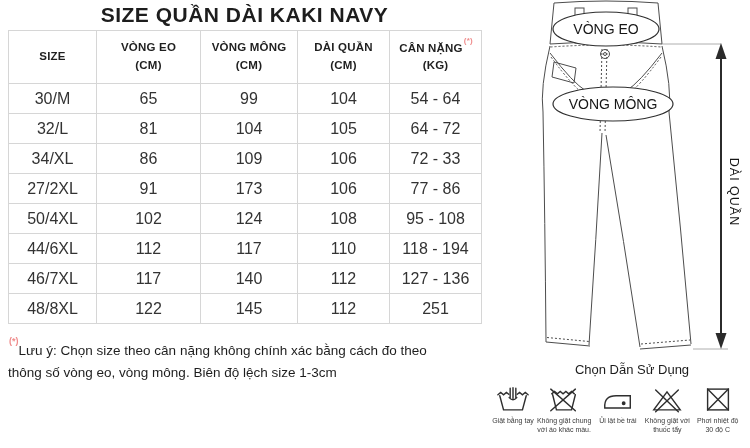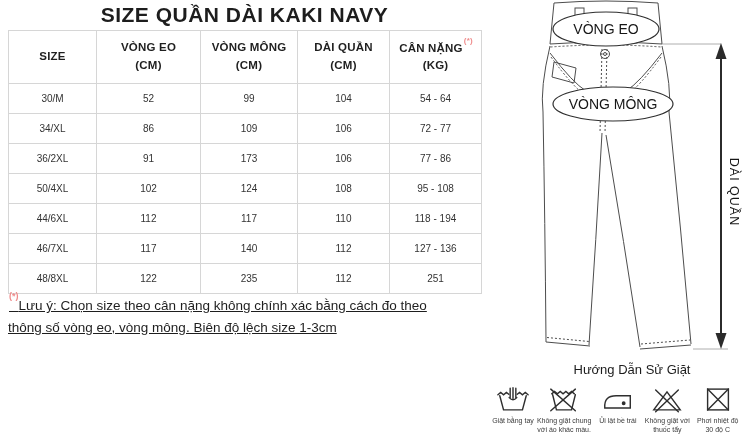--- a/index.html
+++ b/index.html
@@ -9,25 +9,25 @@
 
   
   .left-panel { position:absolute; left:8px; top:0; width:473px; }
   .title { margin-top:2px; height:28px; line-height:26px; text-align:center;
     font-size:21px; font-weight:bold; letter-spacing:.5px; color:#1d1d1d; }
   table.size-table { width:473px; border-collapse:collapse; table-layout:fixed; }
   .size-table col.c0{width:88px}.size-table col.c1{width:104px}
   .size-table col.c2{width:97px}.size-table col.c3{width:92px}.size-table col.c4{width:92px}
   .size-table th, .size-table td { border:1px solid #d6d6d6; text-align:center; vertical-align:middle; }
   .size-table th { height:53px; font-size:11.5px; font-weight:bold; color:#1f1f1f; letter-spacing:.2px; }
-  .size-table td { height:30px; font-size:10px; font-weight:normal; color:#333; }
+  .size-table td { height:30px; font-size:16px; font-weight:normal; color:#333; }
   .th-line { display:block; line-height:1.55; }
   .th-line:empty { display:none; }
   sup.red-mark { color:#ef8b8b; font-size:8px; font-weight:bold; position:relative; top:-4px; left:1px; }
-  .footnote { width:438px; font-size:13.5px; line-height:1.65; color:#1e1e1e;text-decoration:underline; }
+  .footnote { margin-top:15px; width:438px; font-size:13.5px; line-height:1.65; color:#1e1e1e; }
   .footnote .red-mark { font-size:9px; top:-5px; margin-right:1px; }
 
   
   .right-panel { position:absolute; left:488px; top:0; width:260px; height:448px; }
   .pants-svg { position:absolute; left:0; top:0; }
   .svg-label { font-family:"Liberation Sans","DejaVu Sans",sans-serif; font-size:14px; fill:#161616; }
   .svg-label-rot { font-family:"Liberation Sans","DejaVu Sans",sans-serif; font-size:12.5px; fill:#161616; letter-spacing:1px; }
   .usage-caption { position:absolute; top:362px; left:30px; width:228px; text-align:center;
     font-size:13px; color:#1c1c1c; }
   .care-row { position:absolute; top:386px; left:4px; width:250px; display:flex;
@@ -73,34 +73,41 @@
           </th>
           <th>
             <span class="th-line"><span>CÂN NẶNG</span><sup class="red-mark">(*)</sup></span>
             <span class="th-line">(KG)</span>
           </th>
         </tr>
       </thead>
       <tbody>
           <tr>
             <td>30/M</td>
-            <td>52</td>
+            <td>65</td>
             <td>99</td>
             <td>104</td>
             <td>54 - 64</td>
+          </tr>
+          <tr>
+            <td>32/L</td>
+            <td>81</td>
+            <td>104</td>
+            <td>105</td>
+            <td>64 - 72</td>
           </tr>
           <tr>
             <td>34/XL</td>
             <td>86</td>
             <td>109</td>
             <td>106</td>
-            <td>72 - 77</td>
-          </tr>
-          <tr>
-            <td>36/2XL</td>
+            <td>72 - 33</td>
+          </tr>
+          <tr>
+            <td>27/2XL</td>
             <td>91</td>
             <td>173</td>
             <td>106</td>
             <td>77 - 86</td>
           </tr>
           <tr>
             <td>50/4XL</td>
             <td>102</td>
             <td>124</td>
             <td>108</td>
@@ -116,21 +123,21 @@
           <tr>
             <td>46/7XL</td>
             <td>117</td>
             <td>140</td>
             <td>112</td>
             <td>127 - 136</td>
           </tr>
           <tr>
             <td>48/8XL</td>
             <td>122</td>
-            <td>235</td>
+            <td>145</td>
             <td>112</td>
             <td>251</td>
           </tr>
         </tbody>
     </table>
 
     <div class="footnote"><sup class="red-mark">(*)</sup><span>Lưu ý: Chọn size theo cân nặng không chính xác bằng cách đo theo thông số vòng eo, vòng mông. Biên độ lệch size 1-3cm</span></div>
   </div>
 
   <div class="right-panel">
@@ -180,21 +187,21 @@
       </g>
 
       <g>
         <ellipse cx="118" cy="29" rx="53" ry="17" fill="#ffffff" stroke="#2f2f2f" stroke-width="1.2"></ellipse>
         <text class="svg-label" x="118" y="34" text-anchor="middle">VÒNG EO</text>
         <ellipse cx="125" cy="104" rx="60" ry="17" fill="#ffffff" stroke="#2f2f2f" stroke-width="1.2"></ellipse>
         <text class="svg-label" x="125" y="109" text-anchor="middle">VÒNG MÔNG</text>
       </g>
     </svg>
 
-    <div class="usage-caption">Hướng Dẫn Sử Giặt</div>
+    <div class="usage-caption">Chọn Dẫn Sử Dụng</div>
 
     <div class="care-row">
       <div class="care-item w50">
         <svg width="34" height="27" viewBox="0 0 36 28">
           <g stroke="#2e2e2e" stroke-width="1.5" fill="none" stroke-linecap="round">
             <path d="M2,9 L5,6.5 L8,9 L11,6.5 L13.5,8.5"></path>
             <path d="M22.5,8.5 L25,6.5 L28,9 L31,6.5 L34,9"></path>
             <path d="M4,10 L8,25 L28,25 L32,10"></path>
             <path d="M15,2 L15,12 M18,1.5 L18,13 M21,2 L21,12"></path>
             <path d="M14,12 Q18,16.5 22,12"></path>

